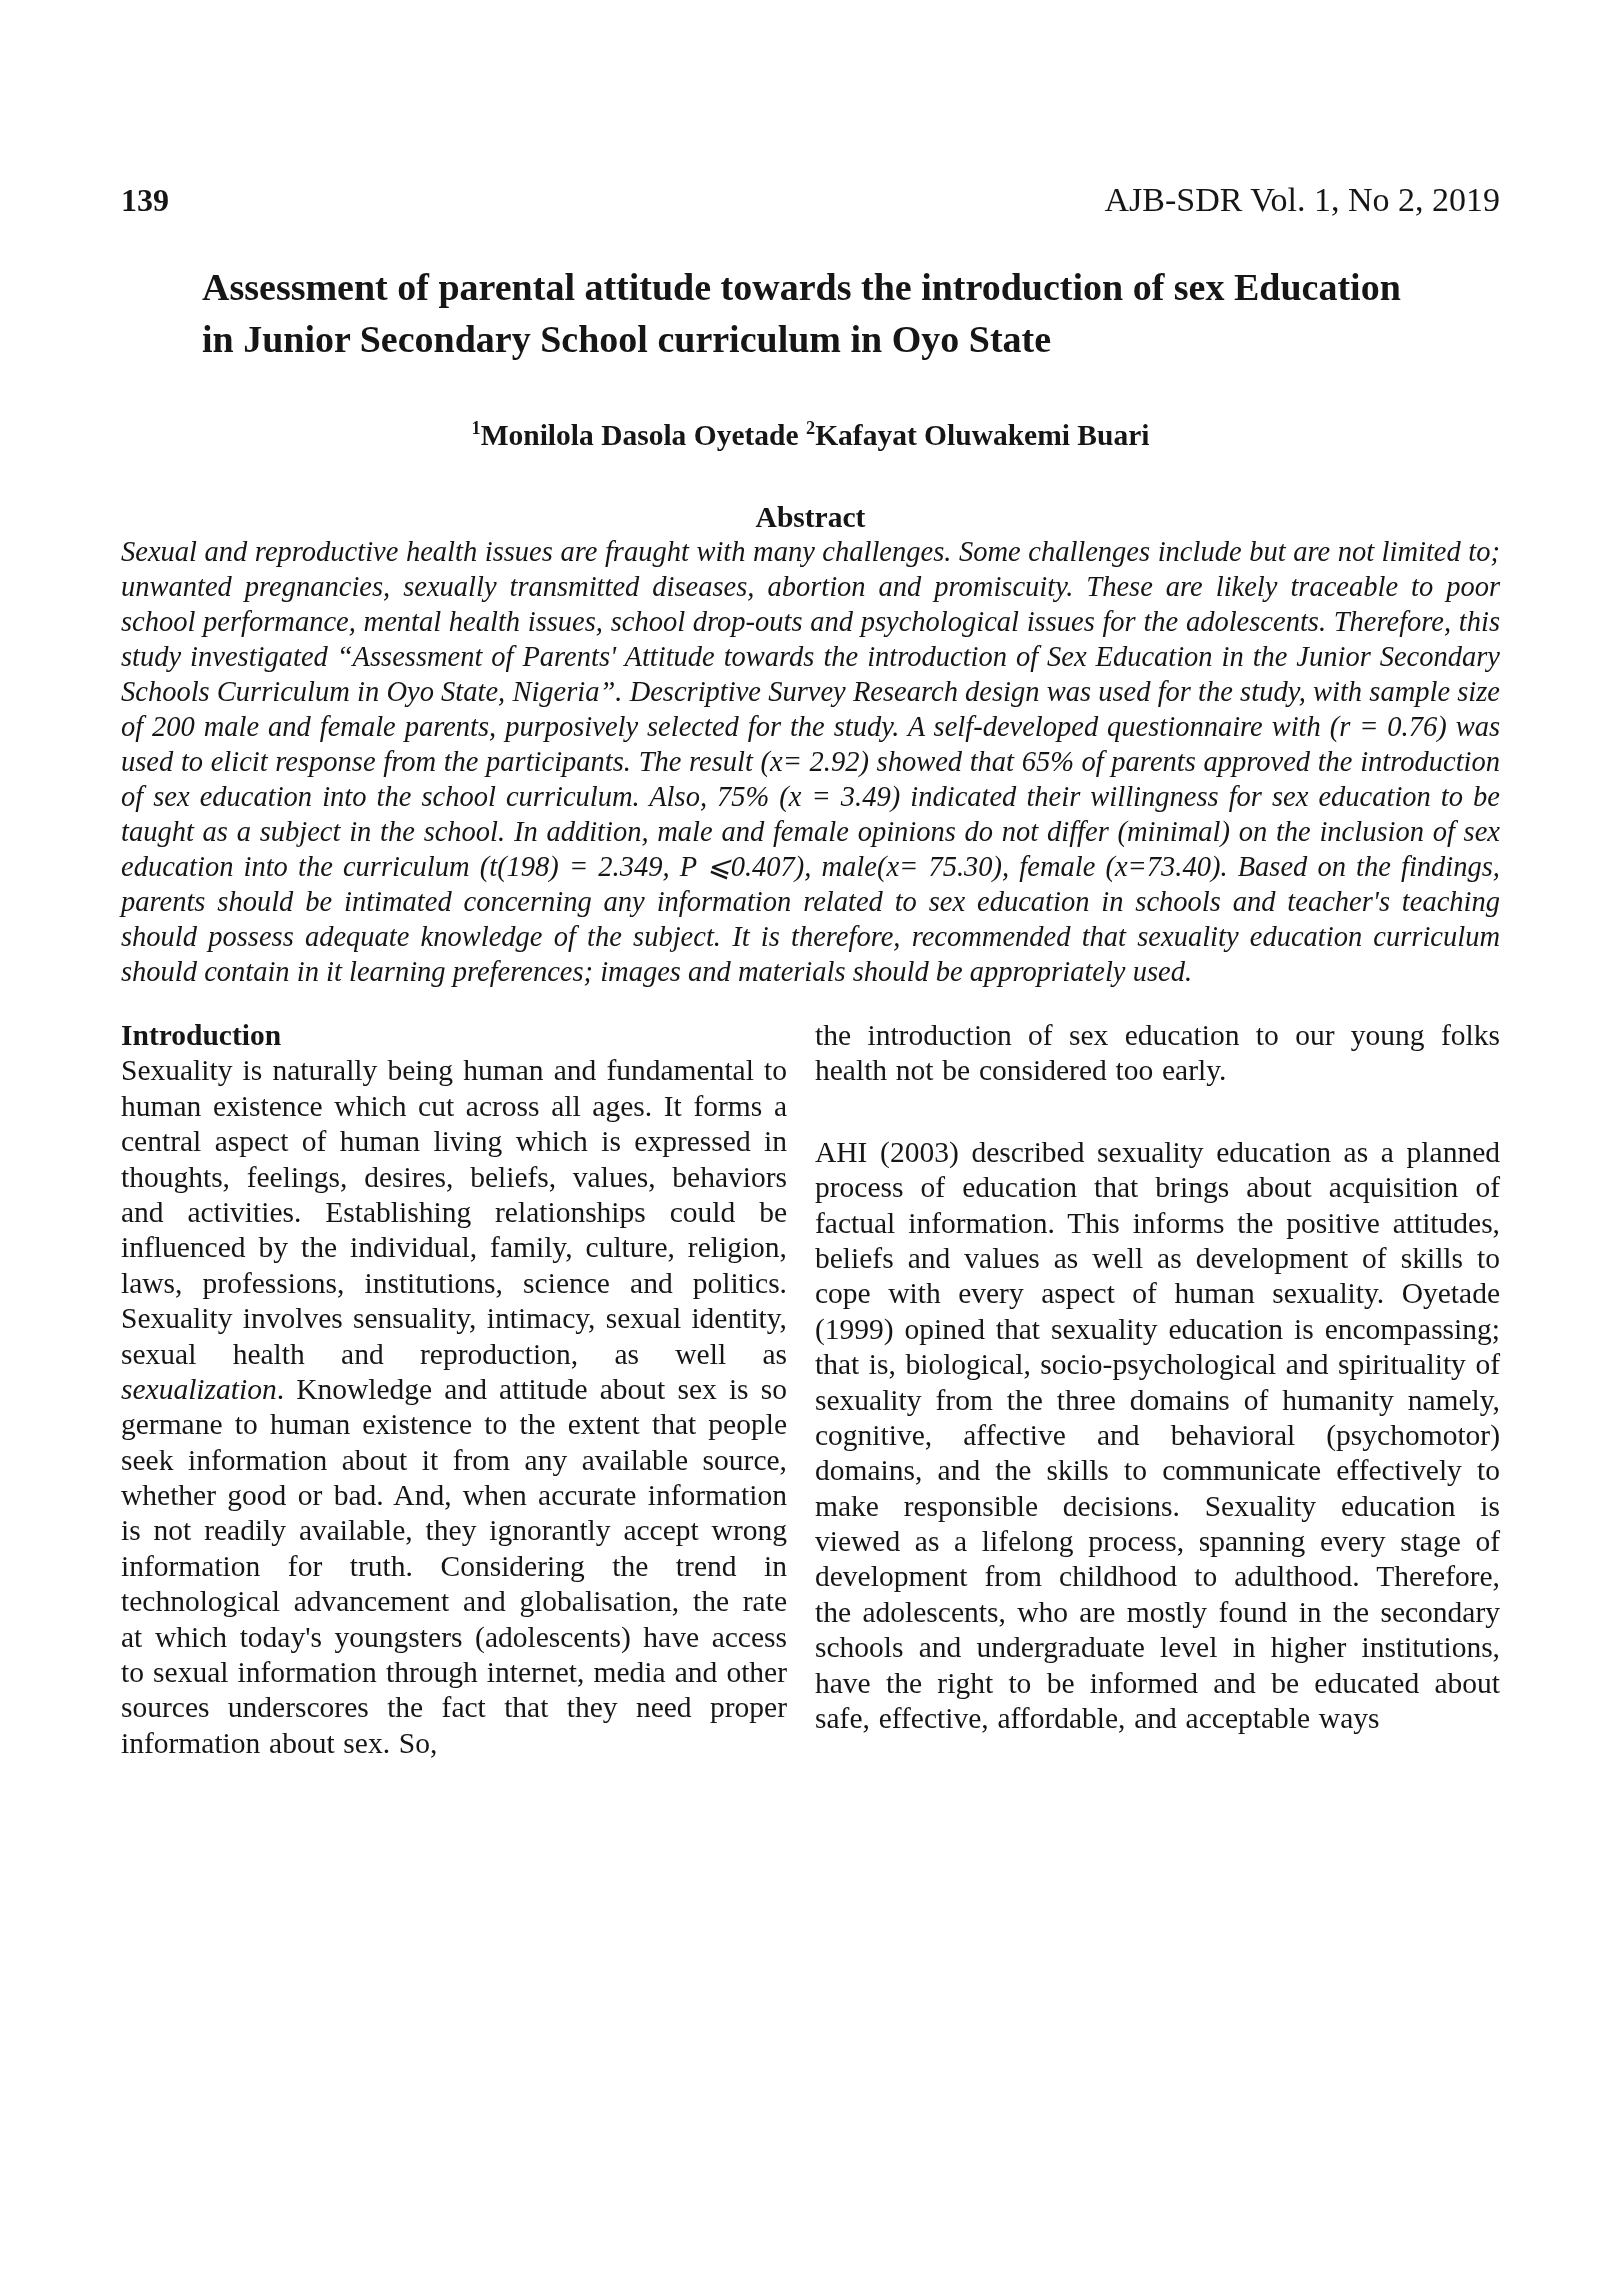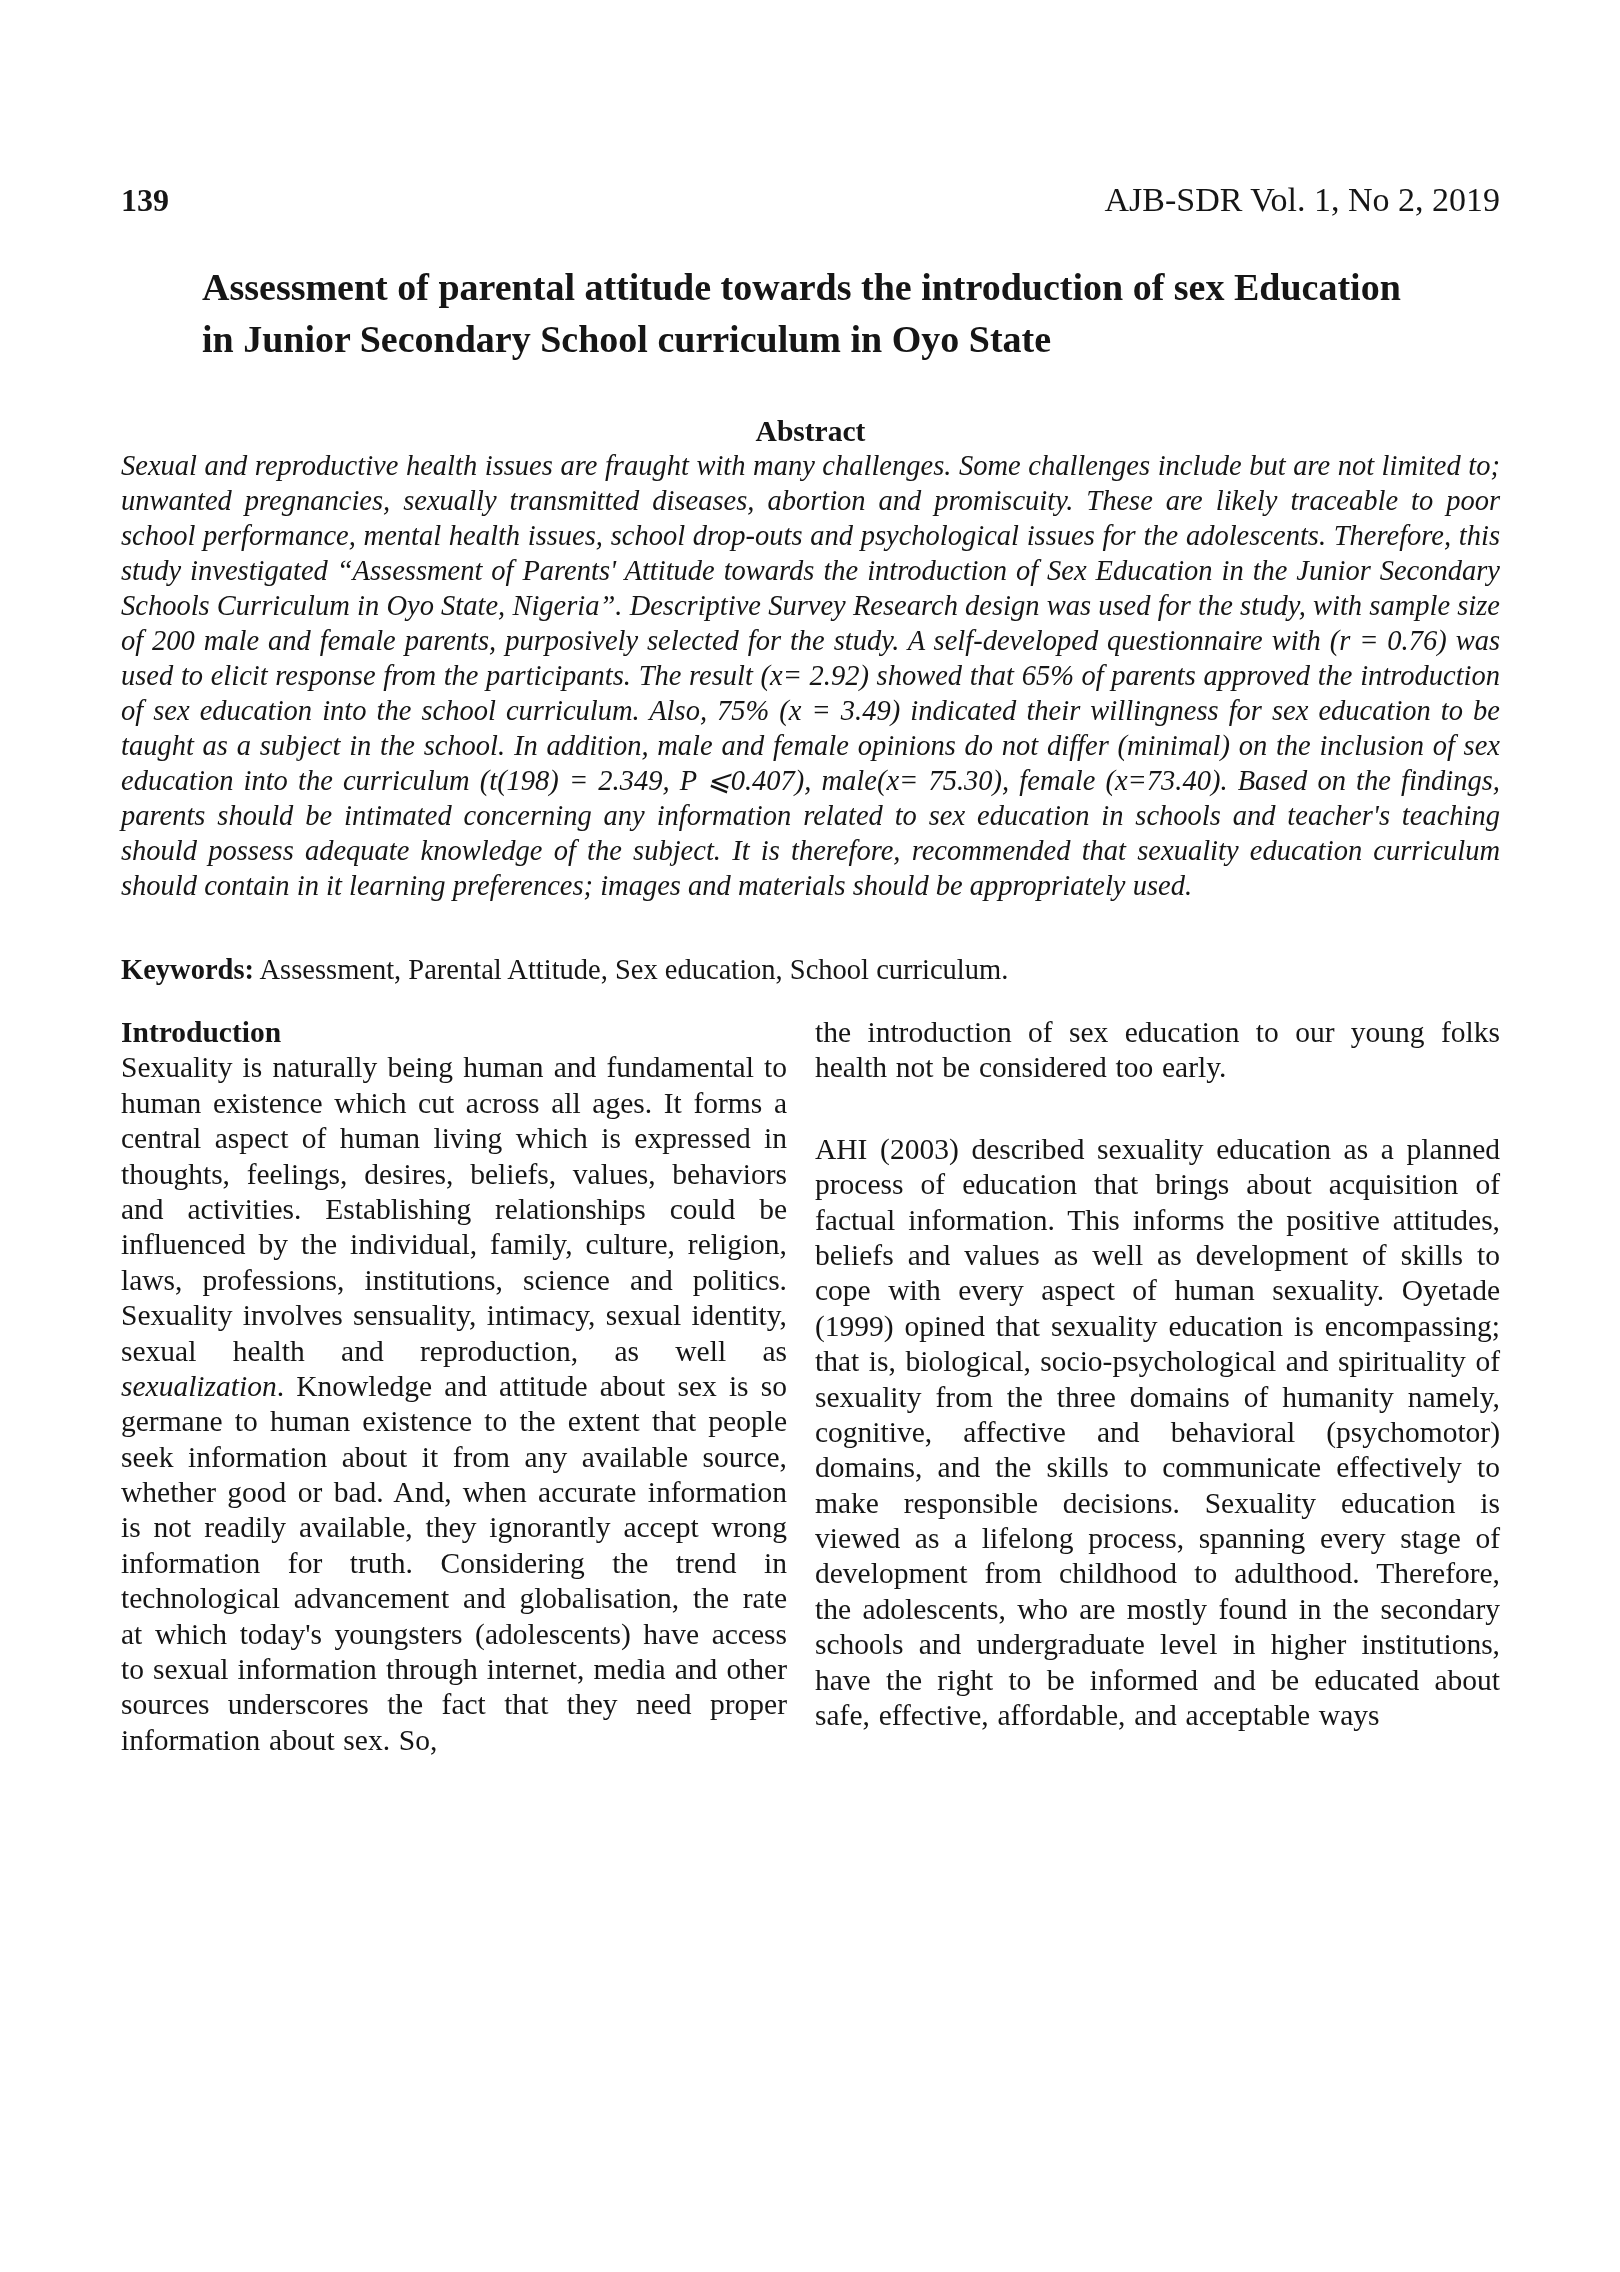--- a/index.html
+++ b/index.html
@@ -101,29 +101,29 @@
 
 <div class="page">
 
   <div class="header">
     <div class="page-number">139</div>
     <div class="journal-ref">AJB-SDR Vol. 1, No 2, 2019</div>
   </div>
 
   <h1 class="article-title">Assessment of parental attitude towards the introduction of sex Education in Junior Secondary School curriculum in Oyo State</h1>
 
+  <div class="authors-line">
+    <sup class="marker">1</sup><span>Monilola Dasola Oyetade </span><sup class="marker">2</sup><span>Kafayat Oluwakemi Buari</span>
+  </div>
 
 
   <div class="abstract-heading">Abstract</div>
 
   <p class="abstract-text para">Sexual and reproductive health issues are fraught with many challenges. Some challenges include but are not limited to; unwanted pregnancies, sexually transmitted diseases, abortion and promiscuity. These are likely traceable to poor school performance, mental health issues, school drop-outs and psychological issues for the adolescents. Therefore, this study investigated “Assessment of Parents' Attitude towards the introduction of Sex Education in the Junior Secondary Schools Curriculum in Oyo State, Nigeria”. Descriptive Survey Research design was used for the study, with sample size of 200 male and female parents, purposively selected for the study. A self-developed questionnaire with (r = 0.76) was used to elicit response from the participants. The result (x= 2.92) showed that 65% of parents approved the introduction of sex education into the school curriculum. Also, 75% (x = 3.49) indicated their willingness for sex education to be taught as a subject in the school. In addition, male and female opinions do not differ (minimal) on the inclusion of sex education into the curriculum (t(198) = 2.349, P ⩽0.407), male(x= 75.30), female (x=73.40). Based on the findings, parents should be intimated concerning any information related to sex education in schools and teacher's teaching should possess adequate knowledge of the subject. It is therefore, recommended that sexuality education curriculum should contain in it learning preferences; images and materials should be appropriately used.</p>
 
-  <div class="keywords-line">
-    <span class="keywords-label">Keywords:</span><span> Assessment, Parental Attitude, Sex education, School curriculum.</span>
-  </div>
 
   <div class="columns">
 
     <div class="column left">
       <div class="section-heading">Introduction</div>
       <p class="para"><span>Sexuality is naturally being human and fundamental to human existence which cut across all ages. It forms a central aspect of human living which is expressed in thoughts, feelings, desires, beliefs, values, behaviors and activities. Establishing relationships could be influenced by the individual, family, culture, religion, laws, professions, institutions, science and politics. Sexuality involves sensuality, intimacy, sexual identity, sexual health and reproduction, as well as </span><span class="italic-term">sexualization</span><span>. Knowledge and attitude about sex is so germane to human existence to the extent that people seek information about it from any available source, whether good or bad. And, when accurate information is not readily available, they ignorantly accept wrong information for truth. Considering the trend in technological advancement and globalisation, the rate at which today's youngsters (adolescents) have access to sexual information through internet, media and other sources underscores the fact that they need proper information about sex. So,</span></p>
     </div>
 
     <div class="column right">
       <p class="para">the introduction of sex education to our young folks health not be considered too early.</p>

